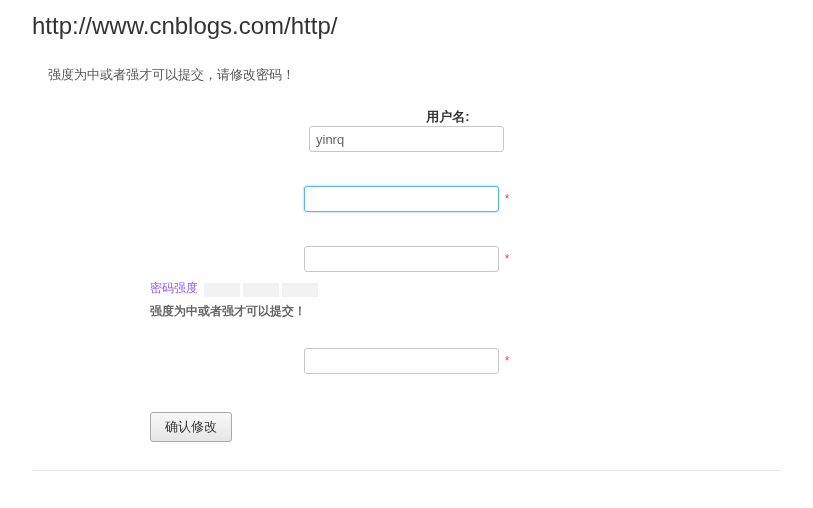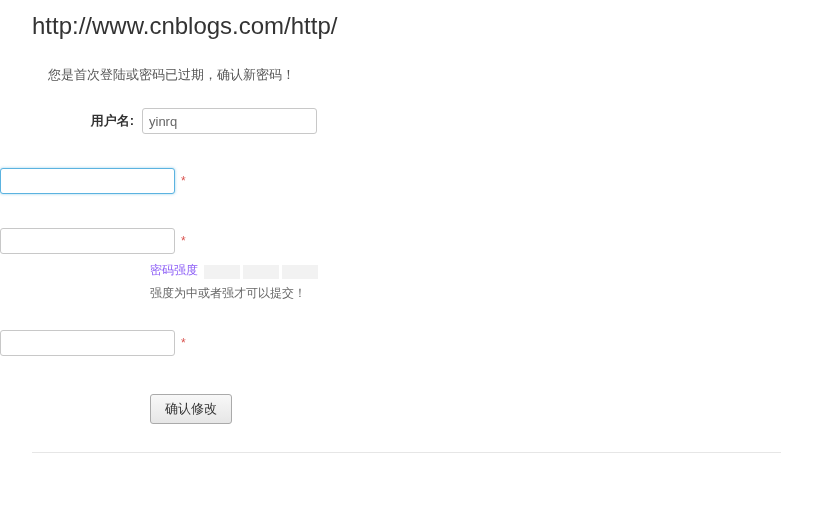--- a/index.html
+++ b/index.html
@@ -20,38 +20,39 @@
     }
     .instruction {
       color: #555;
       padding: 18px 0 18px 48px;
       font-size: 13px;
     }
     .form-row {
       display: flex;
       align-items: center;
       padding: 6px 0 28px 0;
+      flex-direction: column;
     }
     .form-row.tight {
       padding-bottom: 6px;
     }
     .label {
       width: 142px;
       text-align: right;
       font-weight: bold;
       color: #333;
       padding-right: 8px;
       font-size: 13px;
     }
     .input-cell {
       display: flex;
       align-items: center;
     }
     .text-input {
-      width: 175px;
+      width: 195px;
       height: 26px;
       border: 1px solid #c8c8c8;
       border-radius: 3px;
       padding: 3px 6px;
       font-size: 13px;
       color: #666;
       background: #fff;
     }
     .text-input.focused {
       border-color: #5bb3e0;
@@ -77,20 +78,21 @@
       display: inline-block;
       width: 36px;
       height: 14px;
       background: #f2f2f2;
       margin-right: 3px;
     }
     .strength-hint {
       padding: 2px 0 22px 150px;
       color: #666;
       font-size: 12px;
+      font-weight: bold;
     }
     .button-row {
       padding: 10px 0 0 150px;
     }
     .submit-btn {
       padding: 5px 14px;
       border: 1px solid #aaa;
       background: linear-gradient(#f8f8f8, #e6e6e6);
       border-radius: 3px;
       font-size: 13px;
@@ -101,21 +103,21 @@
       border: none;
       border-top: 1px solid #e6e6e6;
       margin: 28px 32px 0 32px;
     }
   </style>
 </head>
 <body>
 
 <div class="url-header">http://www.cnblogs.com/http/</div>
 
-<div class="instruction">您是首次登陆或密码已过期，确认新密码！</div>
+<div class="instruction">强度为中或者强才可以提交，请修改密码！</div>
 
 <div class="form-row">
   <div class="label">用户名:</div>
   <div class="input-cell">
     <input type="text" class="text-input" value="yinrq" style="">
   </div>
 </div>
 
 <div class="form-row">
   <div class="input-cell">

